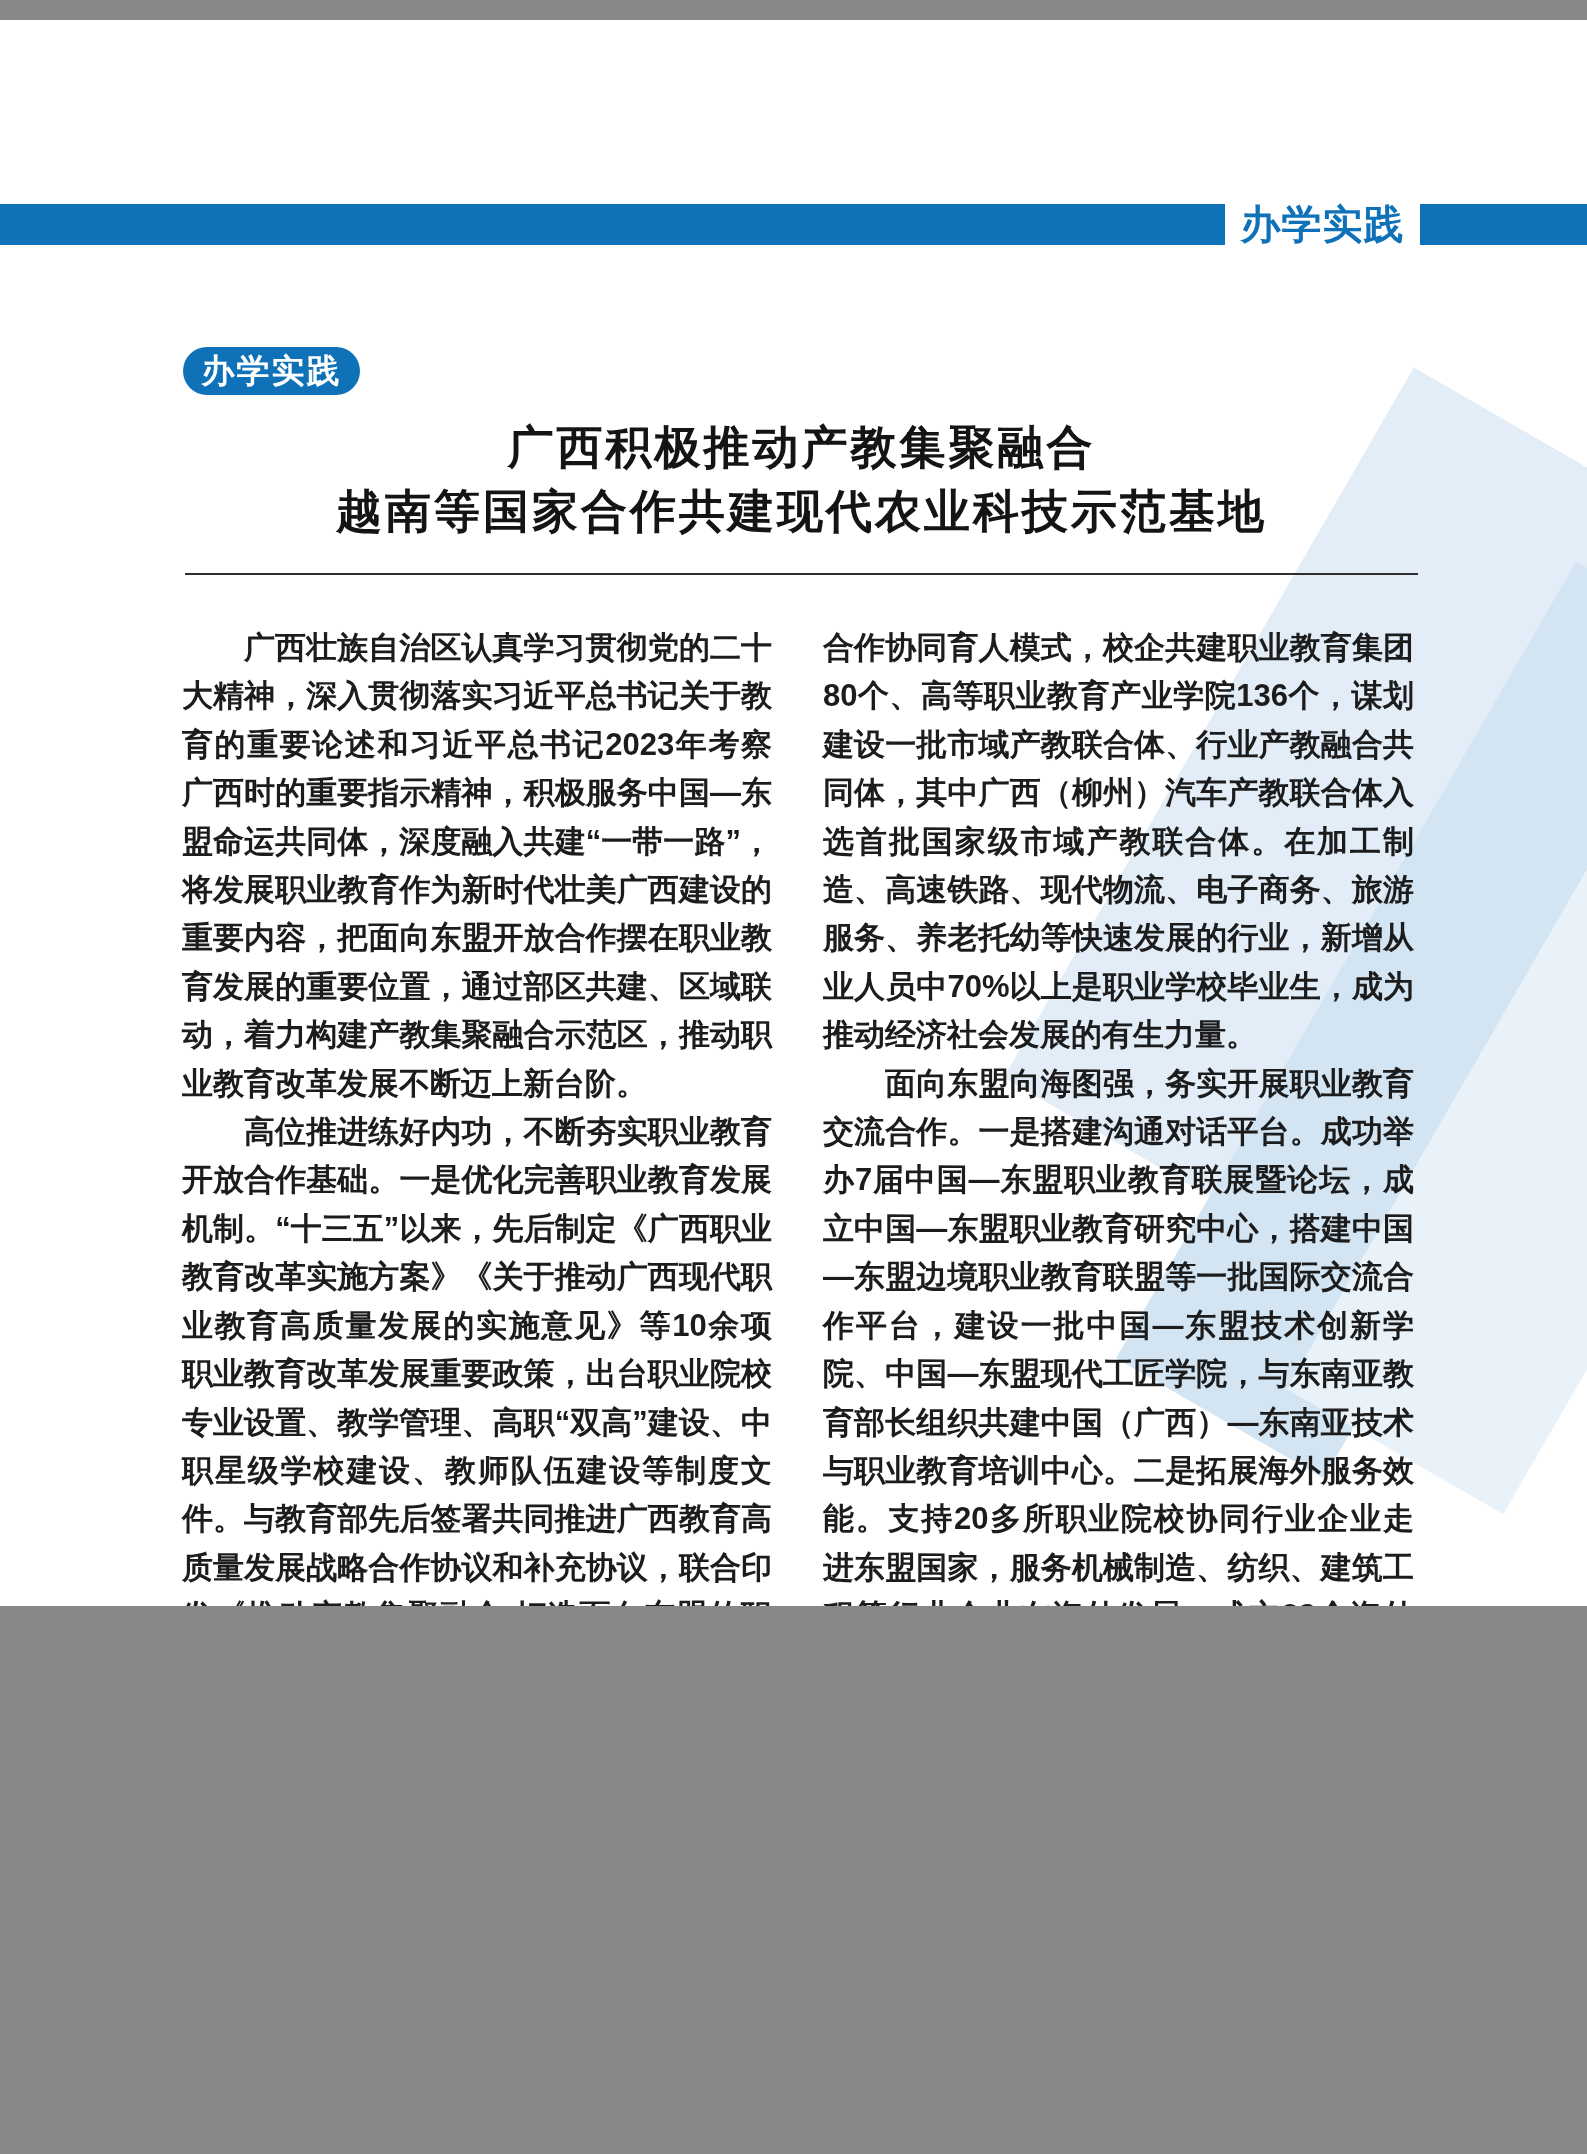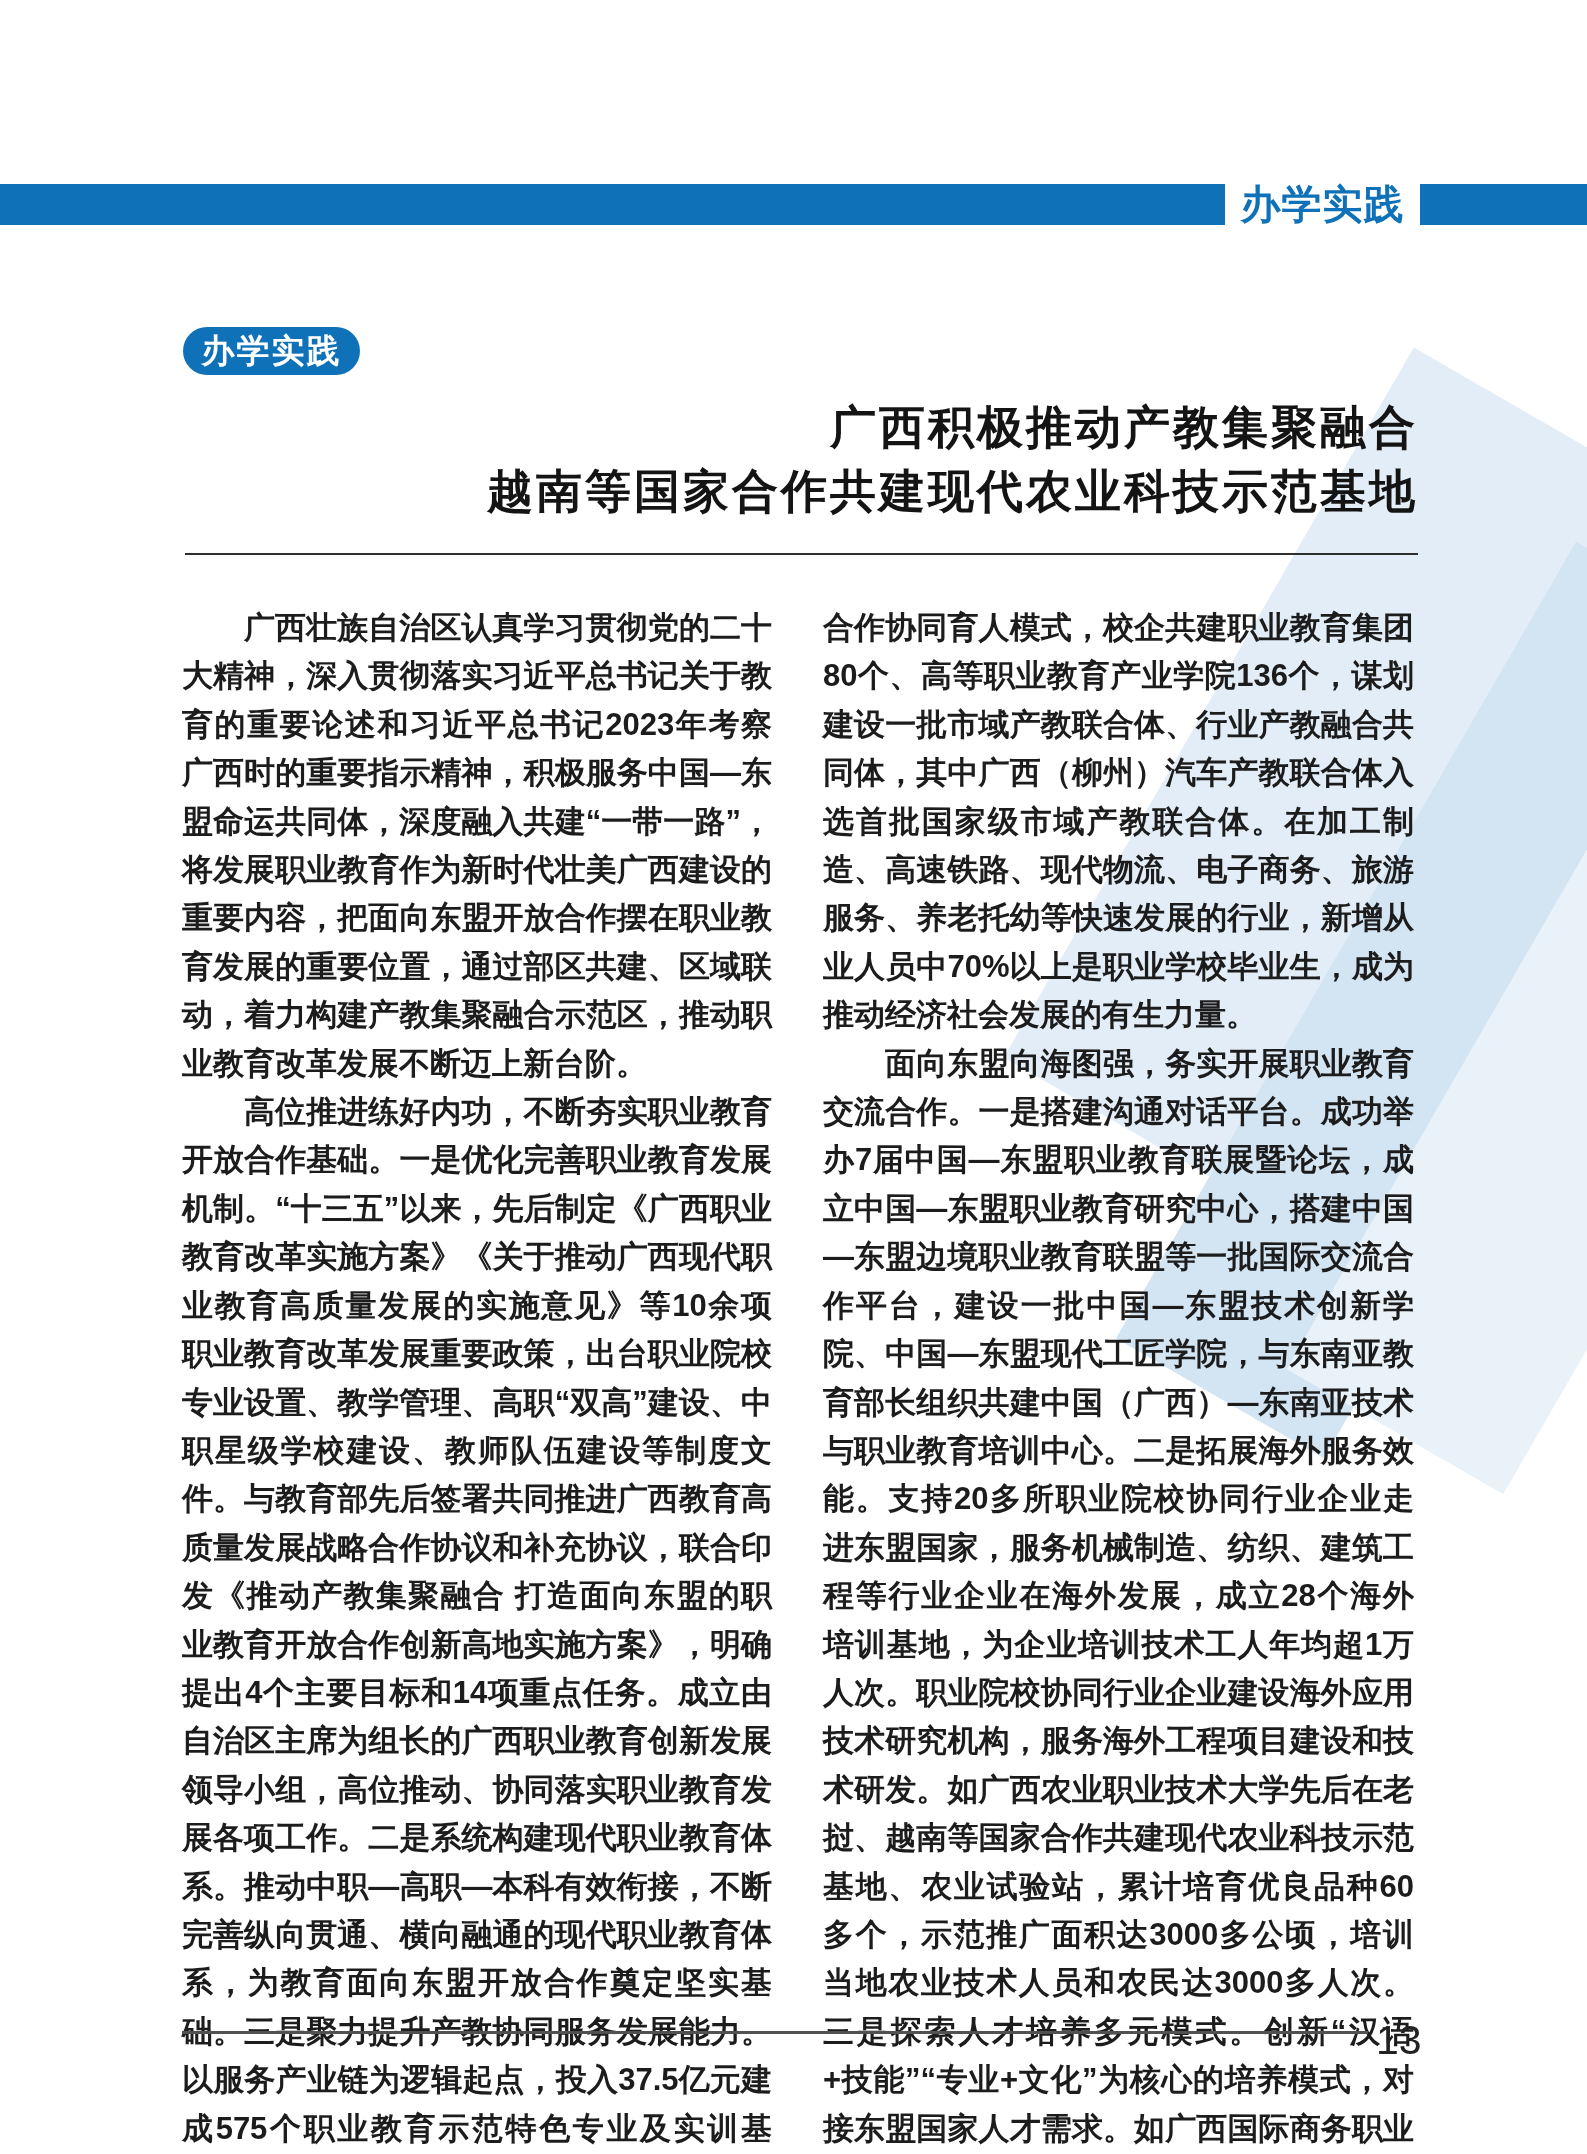--- a/index.html
+++ b/index.html
@@ -1,22 +1,23 @@
 <!DOCTYPE html>
 <html><head>
 <meta charset="utf-8">
 <style>
   html, body { margin: 0; padding: 0; background: #888; }
   .page {
     position: relative;
     width: 1587px;
-    height: 2154px;
+    height: 1586px;
     background: #ffffff;
     overflow: hidden;
     font-family: "Liberation Sans", "DejaVu Sans", sans-serif;
+    margin-top: 20px;
   }
 
   
   .band { position: absolute; transform: rotate(30deg); }
   .band-a { left: 1180px; top: 400px; width: 430px; height: 820px; background: #e2edf7; }
   .band-b { left: 1330px; top: 540px; width: 240px; height: 920px; background: #d3e4f2; }
   .band-c { left: 1450px; top: 760px; width: 250px; height: 720px; background: #e9f2f9; }
 
   
   .header-bar-left  { position: absolute; left: 0;     top: 184px; width: 1225px; height: 41px; }
@@ -31,21 +32,21 @@
   .badge {
     position: absolute; left: 183px; top: 327px; width: 177px; height: 48px;
     border-radius: 24px;
     display: flex; align-items: center; justify-content: center;
     color: #ffffff; font-size: 33px; font-weight: bold; letter-spacing: 2px;
   }
 
   
   .title {
     position: absolute; left: 185px; top: 396px; width: 1233px;
-    text-align: right;
+    text-align: center;
     font-family: "Liberation Serif", "DejaVu Serif", serif;
     font-weight: bold; font-size: 46px; line-height: 64px;
     letter-spacing: 3px; color: #141414;
   }
   .title-rule {
     position: absolute; left: 185px; top: 553px; width: 1233px; height: 2px;
     background: #2e2e2e;
   }
 
   

